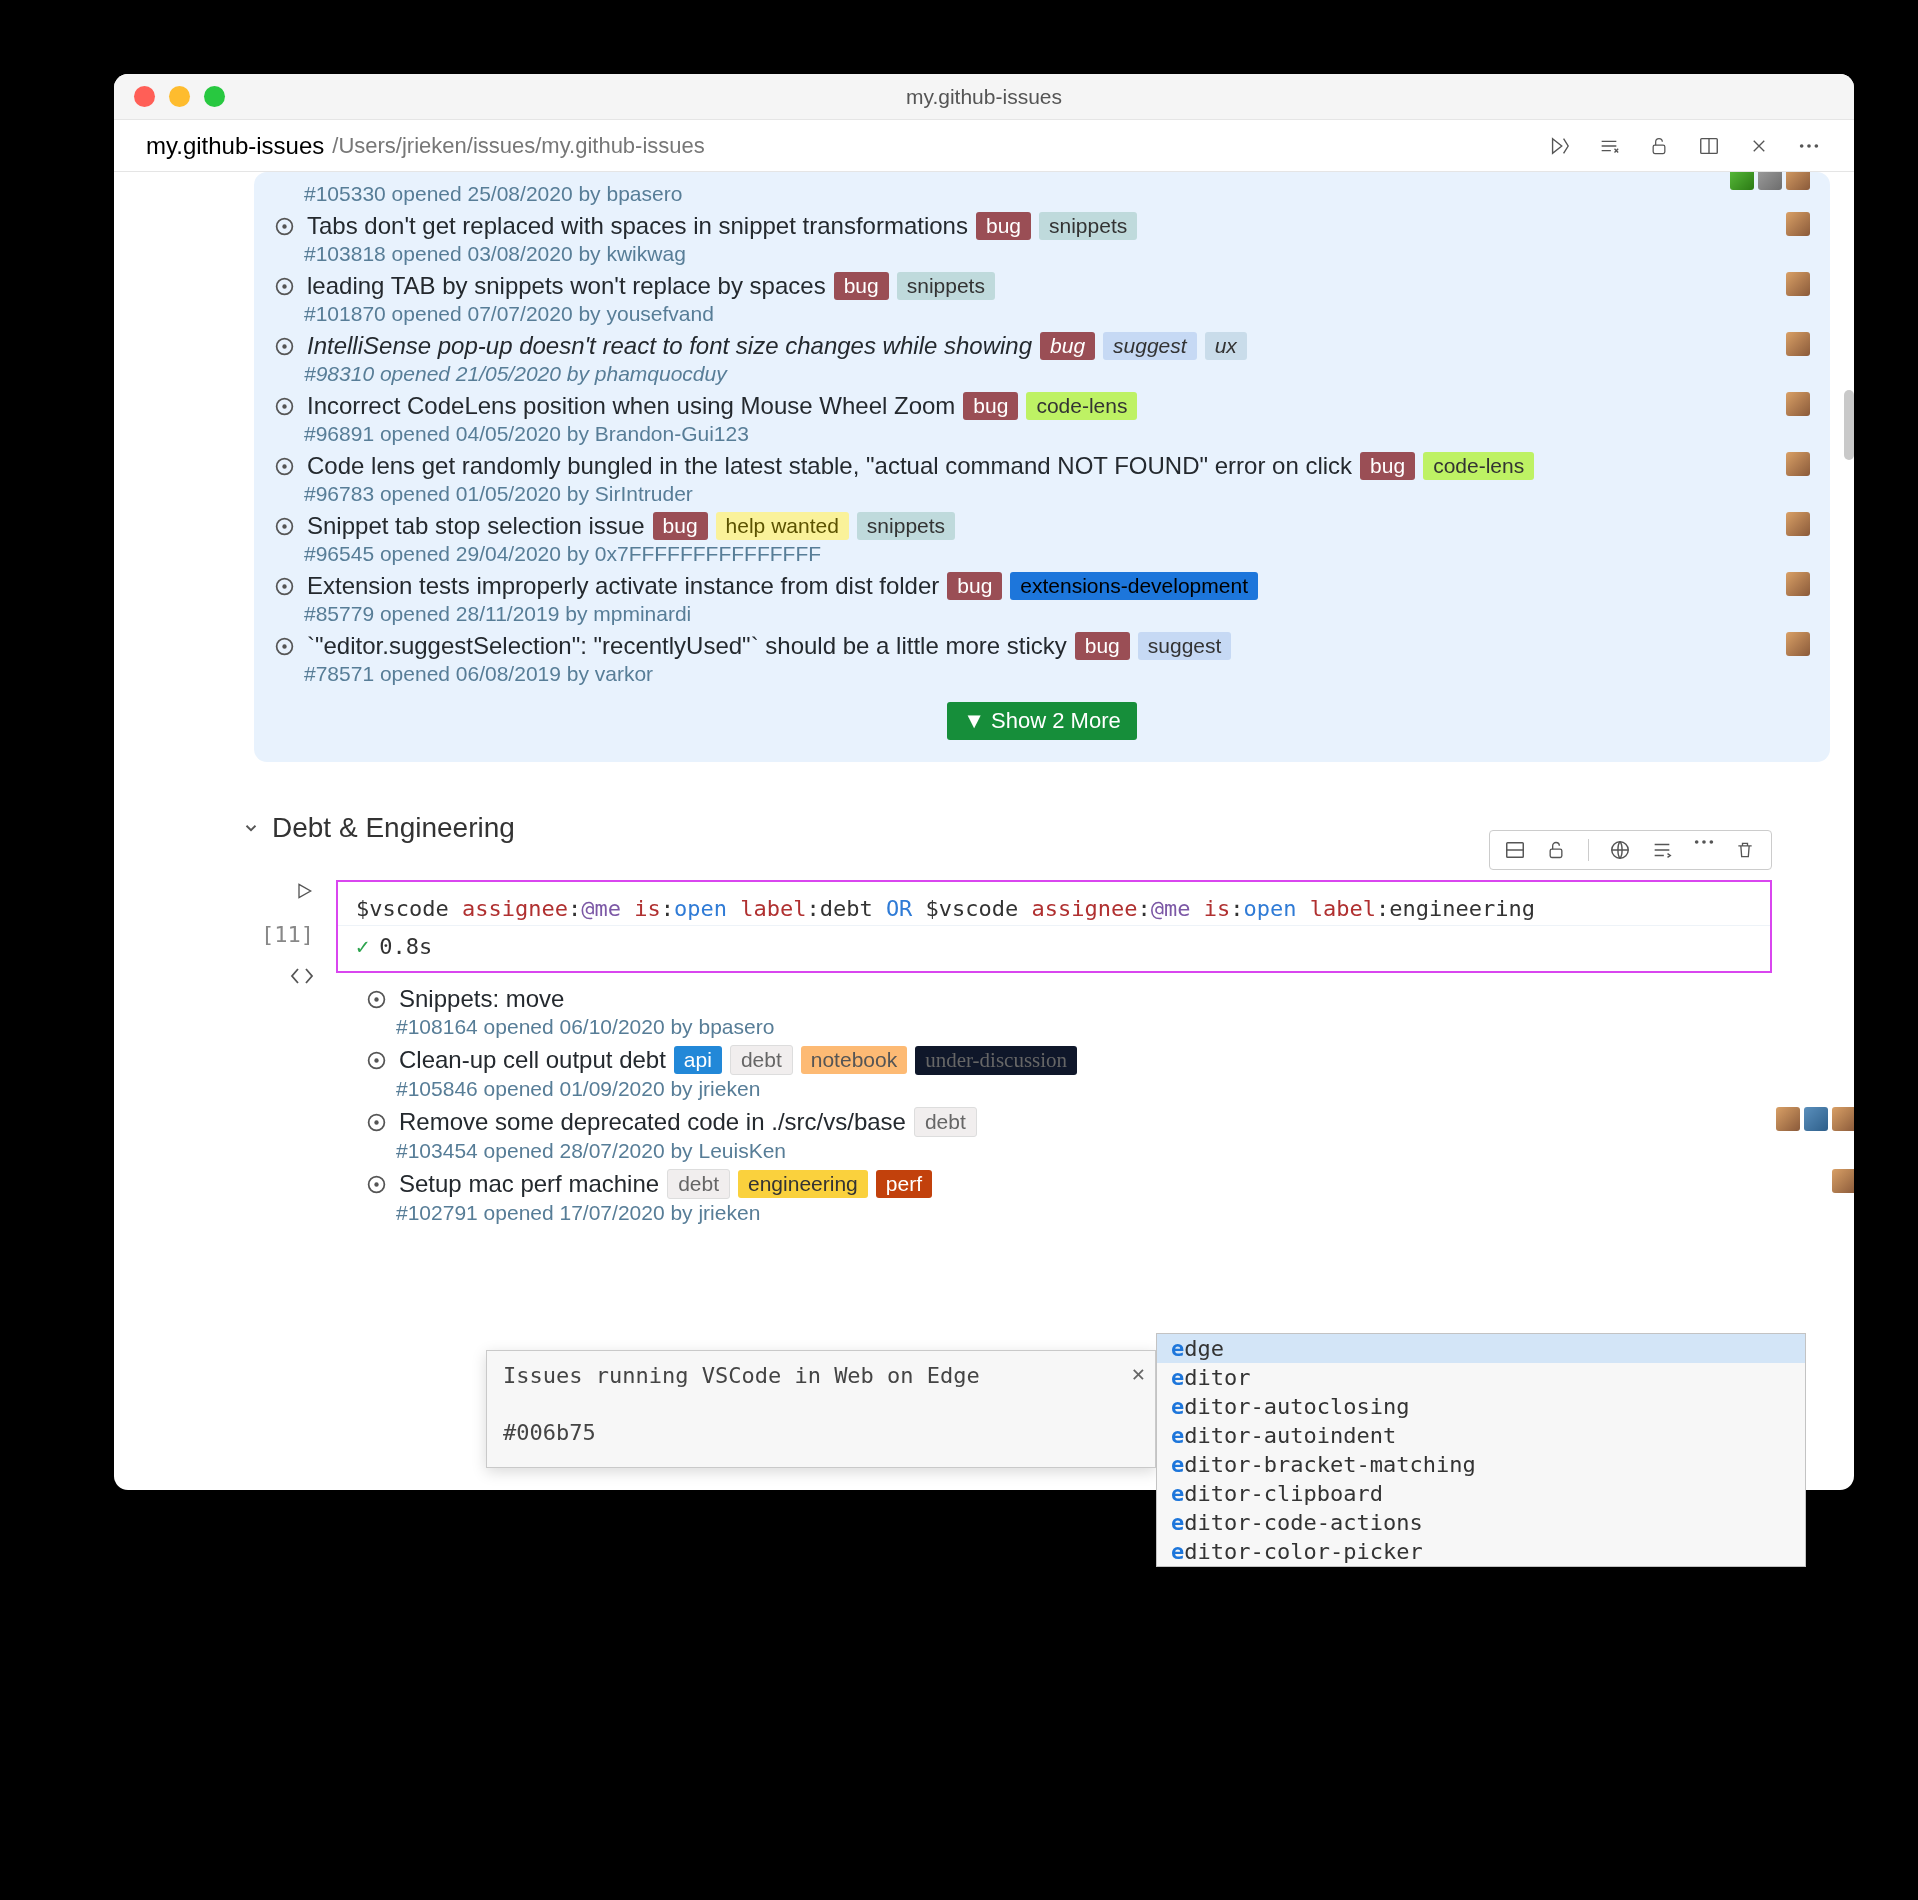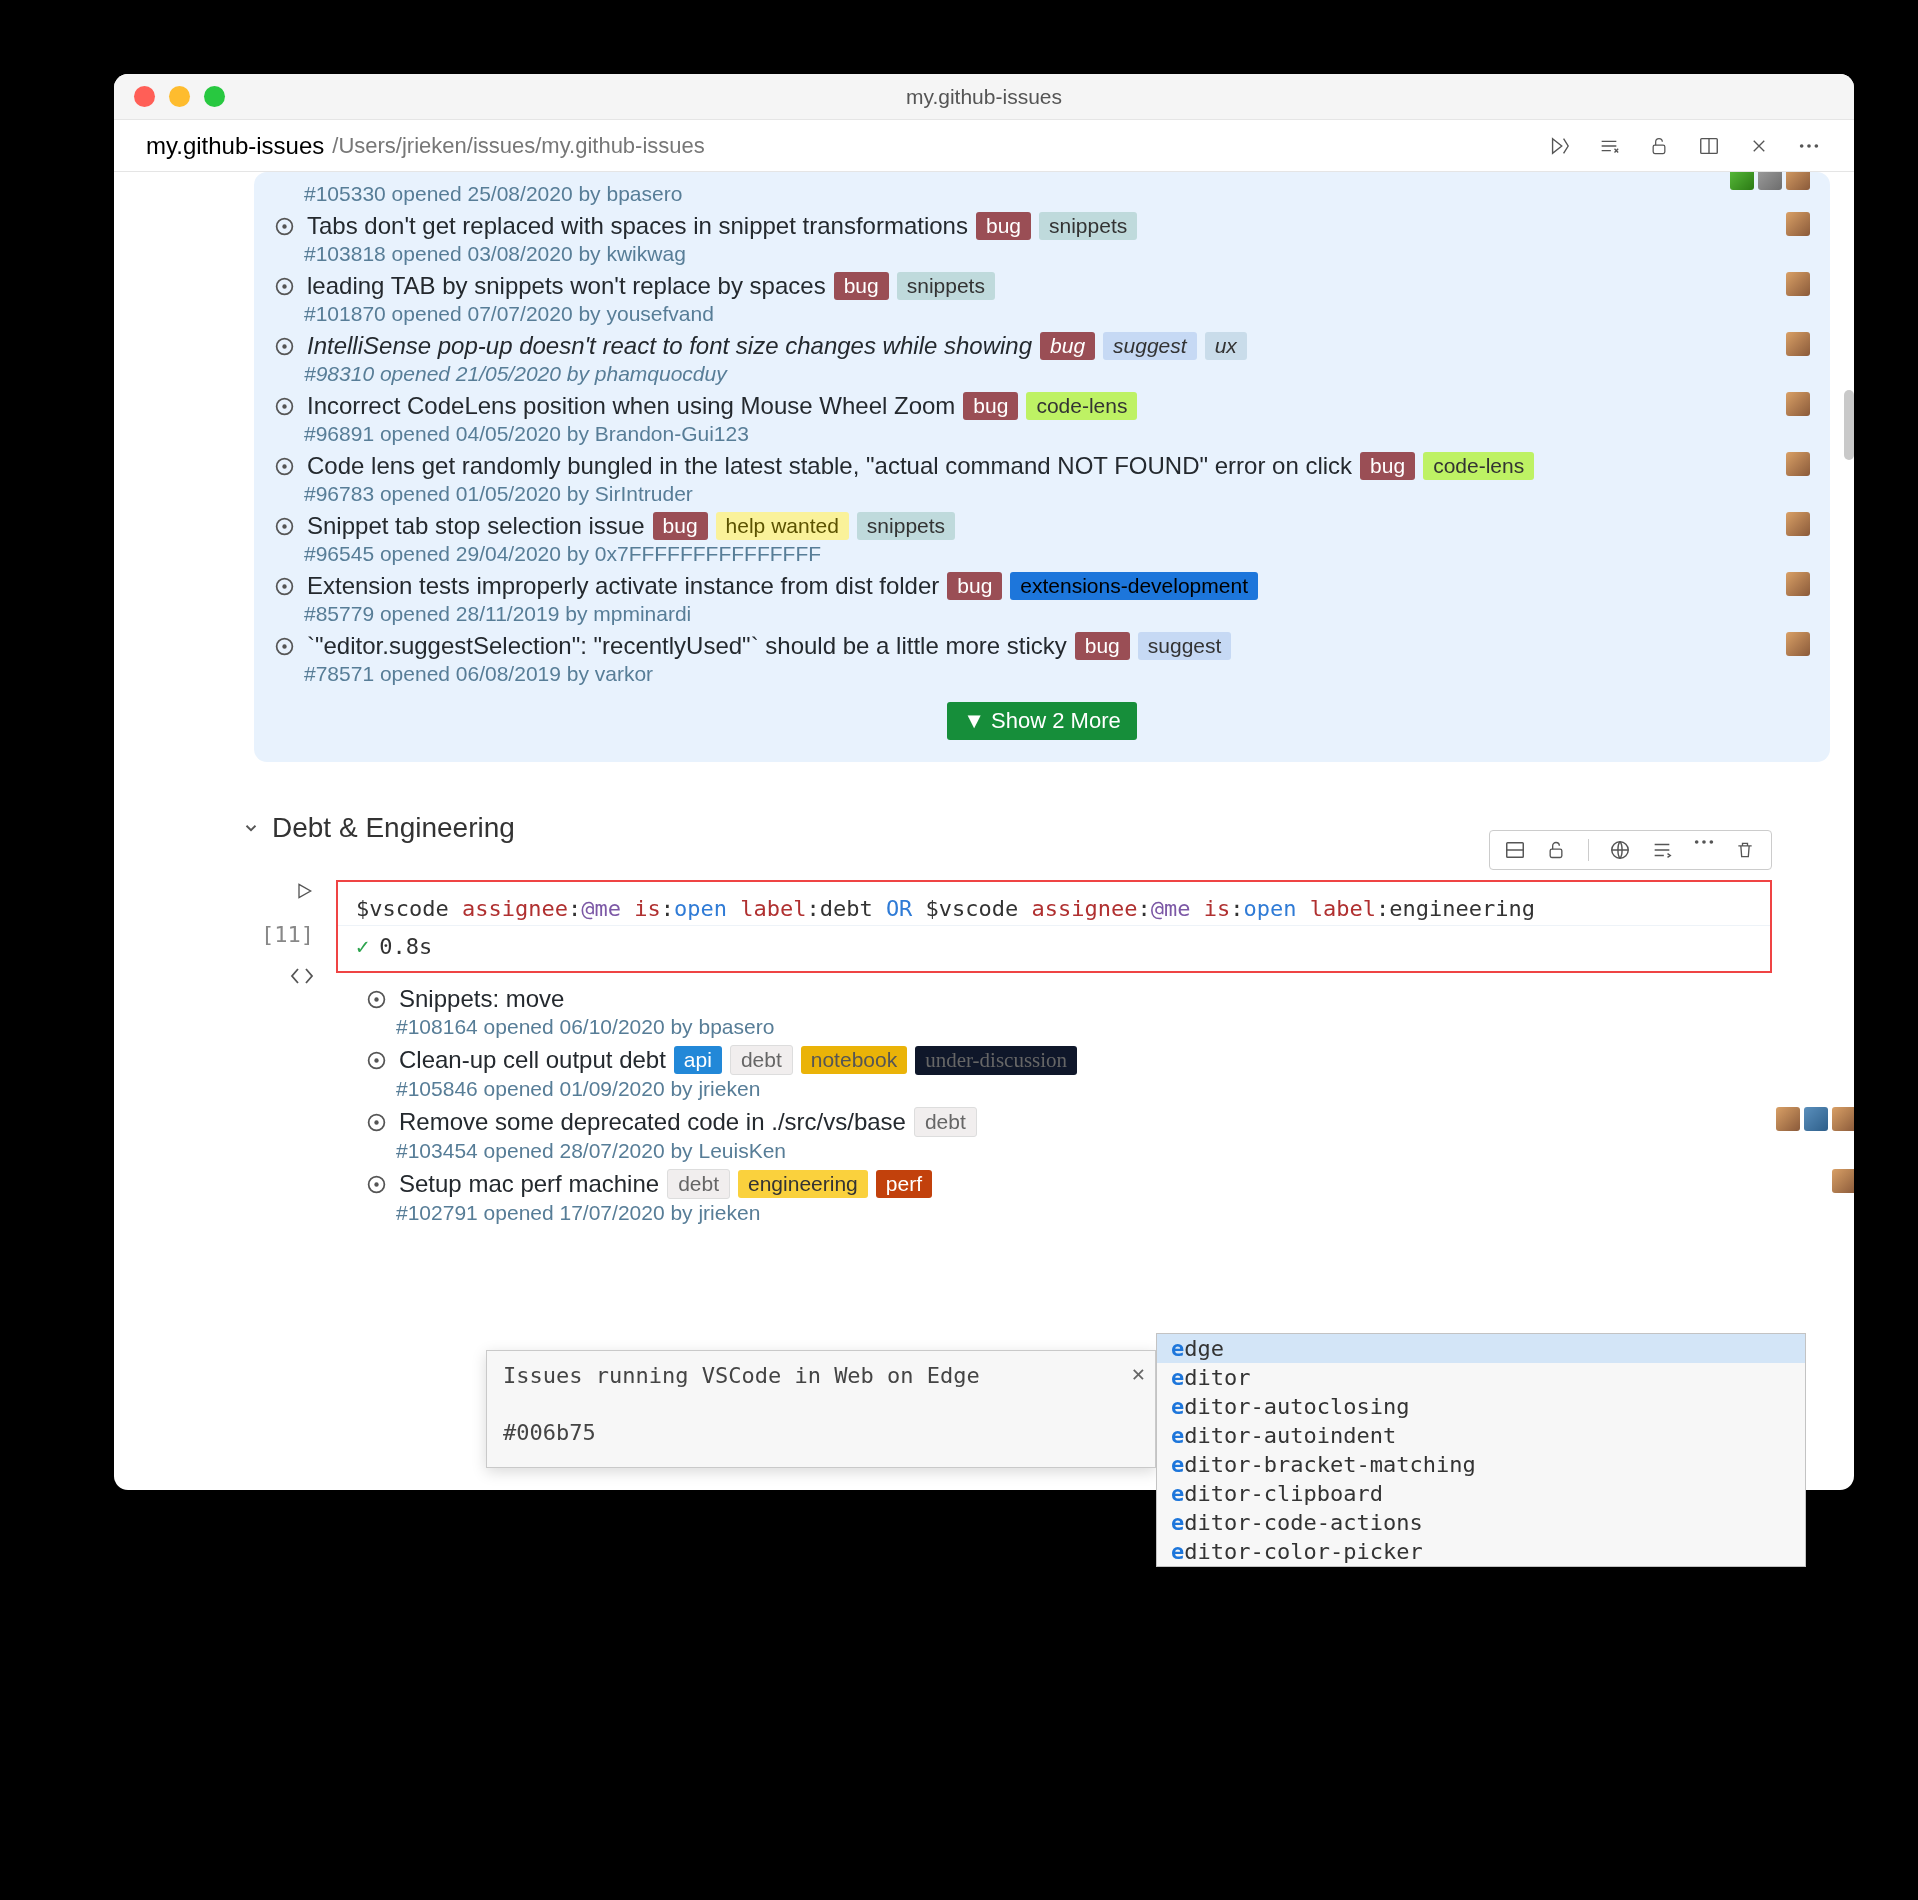--- a/index.html
+++ b/index.html
@@ -26,37 +26,37 @@
 .label { display: inline-block; padding: 2px 10px; font-size: 21px; border-radius: 3px; margin-left: 2px; }
 .lbl-bug { background: #9a4e55; color: #fff; }
 .lbl-snippets { background: #bfdadc; color: #333; }
 .lbl-suggest { background: #c6d9f4; color: #333; }
 .lbl-ux { background: #c9dcea; color: #333; }
 .lbl-codelens { background: #bef264; color: #333; }
 .lbl-help { background: #faf29a; color: #5b5200; }
 .lbl-ext { background: #1d76db; color: #000000; }
 .lbl-api { background: #2288d8; color: #fff; }
 .lbl-debt { background: #f1eeee; color: #666; border: 1px solid #ddd; }
-.lbl-notebook { background: #eab308; color: #555; }
+.lbl-notebook { background: #fdba74; color: #555; }
 .lbl-under { background: #0f172a; color: #666; font-family: Liberation Serif, serif; }
 .lbl-eng { background: #fad13d; color: #333; }
 .lbl-perf { background: #c2410c; color: #fff; }
 .issue-meta { font-size: 21px; color: #577d97; padding-left: 30px; margin-top: 2px; }
 .avatar { position: absolute; right: 20px; width: 24px; height: 24px; background: linear-gradient(135deg,#d9a066,#8a5a3a); border-radius: 3px; }
 .avatar-row { position: absolute; right: 20px; display: flex; gap: 4px; }
 .avatar-row .av { width: 24px; height: 24px; border-radius: 3px; }
 .show-more { display: block; margin: 14px auto 0; background: #168e3a; color: #fff; border: none; padding: 6px 16px; font-size: 22px; border-radius: 3px; cursor: pointer; }
 .section { margin-top: 50px; padding: 0 24px 0 112px; }
 .section-header { display: flex; align-items: center; gap: 12px; font-size: 28px; color: #333; padding-left: 16px; }
 .chev { width: 18px; height: 18px; }
 .query-block { margin-top: 36px; position: relative; }
 .query-toolbar { position: absolute; right: 58px; top: -50px; background: #fff; border: 1px solid #ccc; border-radius: 4px; display: flex; gap: 20px; padding: 8px 14px; align-items: center; z-index: 5; }
 .qtb-icon { width: 22px; height: 22px; color: #555; cursor: pointer; }
 .qtb-sep { width: 1px; height: 22px; background: #ccc; }
-.query-cell { margin-left: 110px; margin-right: 58px; border: 2px solid #ef4444; background: #fff; position: relative; }
+.query-cell { margin-left: 110px; margin-right: 58px; border: 2px solid #d946ef; background: #fff; position: relative; }
 .query-text { font-family: "SF Mono", Menlo, monospace; font-size: 22px; padding: 14px 18px 4px; white-space: nowrap; overflow: hidden; }
 .tok-kw { color: #b03030; }
 .tok-op { color: #2f7bd6; }
 .tok-purple { color: #7c58a6; }
 .tok-val { color: #333; }
 .query-status { font-family: "SF Mono", Menlo, monospace; font-size: 22px; padding: 8px 18px 12px; display: flex; align-items: center; gap: 10px; border-top: 1px solid #eef3f8; }
 .check { color: #2da44e; font-size: 22px; }
 .gutter { position: absolute; left: 0; top: 0; width: 100px; display: flex; flex-direction: column; align-items: flex-end; gap: 20px; padding-right: 12px; font-family: "SF Mono", Menlo, monospace; font-size: 22px; color: #888; }
 .gutter .play { color: #555; }
 .issues-list2 { margin-left: 140px; margin-right: 24px; margin-top: 8px; }

